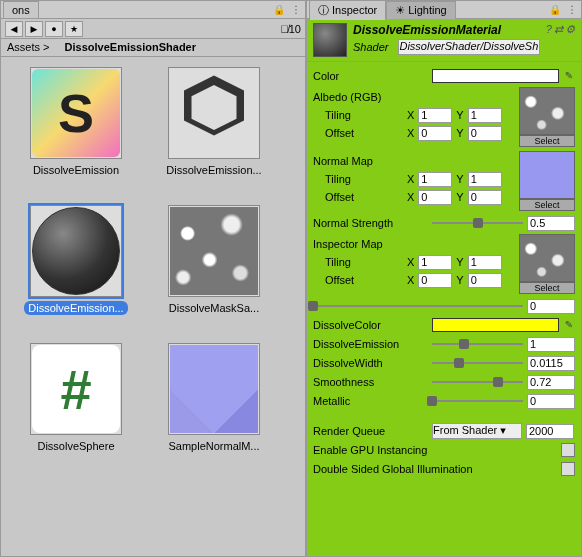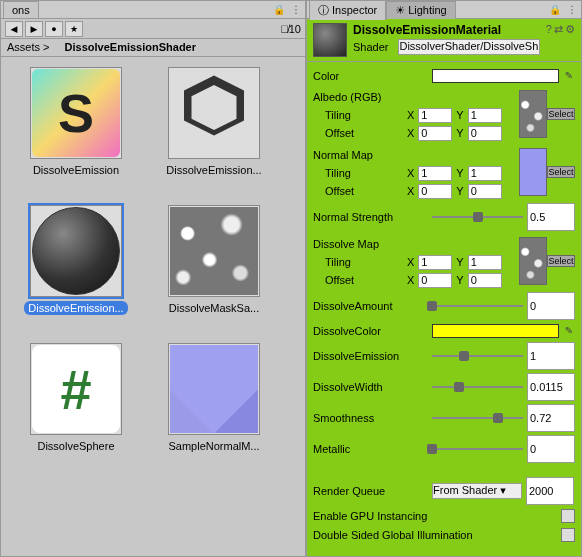--- a/index.html
+++ b/index.html
@@ -32,40 +32,40 @@
   radial-gradient(circle at 45% 60%, #fff 0 7%, transparent 11%),
   radial-gradient(circle at 80% 75%, #ddd 0 6%, transparent 9%),
   radial-gradient(circle at 15% 80%, #eee 0 5%, transparent 8%),
   #777; }
 .thumb-hash { width:88px; height:88px; background:white; border-radius:8px; display:flex; align-items:center; justify-content:center; font-size:56px; color:#2e7d32; font-weight:bold; }
 .thumb-normal { width:88px; height:88px; background:
   linear-gradient(45deg, #9a9ae8 25%, transparent 25%),
   linear-gradient(-45deg, #8888e0 25%, transparent 25%),
   #a0a0f0; }
 
-.insp-header { padding: 4px 6px; border-bottom: 1px solid #999; display: flex; align-items: flex-start; gap: 6px; }
+.insp-header { padding: 4px 6px; border-bottom: 1px solid #999; display: flex; align-items: flex-start; gap: 6px; font-style: italic; }
 .mat-preview { width: 34px; height: 34px; background: radial-gradient(circle at 35% 30%, #888, #222); border:1px solid #555; }
 .insp-title { flex:1; }
 .insp-title .name { font-size: 12px; font-weight: bold; margin-bottom: 2px; }
 .shader-row { display: flex; align-items: center; gap: 10px; font-size: 11px; }
 .shader-row select, .dropdown { flex:1; background:#eee; border:1px solid #999; font-size:11px; height:16px; }
 .prop-rows { padding: 6px; display: flex; flex-direction: column; gap: 3px; }
 .row { display: flex; align-items: center; gap: 4px; min-height: 16px; }
 .row .lbl { width: 115px; font-size: 11px; }
 .row .lbl.sub { padding-left: 12px; width: 90px; }
 .row input[type=text] { width: 34px; height: 15px; background: white; border: 1px solid #999; font-size: 11px; padding: 0 2px; }
 .slider { flex:1; height: 14px; display:flex; align-items:center; }
 .slider .track { flex:1; height:2px; background:#888; position:relative; }
 .slider .handle { position:absolute; top:-4px; width:10px; height:10px; background:#666; border-radius:2px; }
-.val-box { width: 48px; height:28px; background:white; border:1px solid #999; font-size:11px; padding:0 2px; }
+.val-box { width: 48px; height:15px; background:white; border:1px solid #999; font-size:11px; padding:0 2px; }
 .color-swatch { flex:1; height:14px; border:1px solid #333; }
 .picker-icon { width:12px; height:12px; font-size:10px; color:#444; text-align:center; }
-.tex-group { display:flex; gap:6px; align-items:center; border-bottom: 1px solid transparent; }
+.tex-group { display:flex; gap:6px; align-items:flex-start; border-bottom: 1px solid transparent; }
 .tex-group .fields { flex:1; display:flex; flex-direction:column; gap:2px; padding-top:2px; }
-.tex-group .tex-thumb { width: 56px; display:flex; align-items:center; }
+.tex-group .tex-thumb { width: 56px; display:flex; flex-direction:column; align-items:center; }
 .tex-group .tex-thumb .preview { width:56px; height:48px; border:1px solid #666; }
 .tex-group .tex-thumb .select-btn { width:56px; height:12px; background:#aaa; border:1px solid #666; font-size:9px; text-align:center; line-height:10px; }
 .noise-prev { background:
   radial-gradient(circle at 20% 30%, #fff 0 8%, transparent 12%),
   radial-gradient(circle at 70% 55%, #eee 0 10%, transparent 15%),
   radial-gradient(circle at 40% 80%, #ddd 0 7%, transparent 11%),
   #777; }
 .normal-prev { background: #9898f0; }
 .checkbox { width:14px; height:14px; border:1px solid #777; background:#ddd; }
 .sep { height:8px; }
@@ -238,21 +238,21 @@
           <div class="track">
             <div class="handle" id="h-ns" style="left: calc(50% - 5px);"></div>
           </div>
         </div>
       <input class="val-box" value="0.5" style="">
     </div>
 
     <div class="tex-group">
       <div class="fields">
         <div class="row">
-            <div class="lbl">Dissolve Map</div>
+            <div class="lbl">Inspector Map</div>
           </div>
         <div class="row">
           <div class="lbl sub">Tiling</div>
           <span class="axlbl">X</span>
             <input type="text" value="1" style="">
           <span class="axlbl">Y</span>
             <input type="text" value="1" style="">
         </div>
         <div class="row">
           <div class="lbl sub">Offset</div>
@@ -262,21 +262,20 @@
             <input type="text" value="0" style="">
         </div>
       </div>
       <div class="tex-thumb">
         <div class="preview noise-prev"></div>
         <div class="select-btn">Select</div>
       </div>
     </div>
 
     <div class="row">
-      <div class="lbl">DissolveAmount</div>
       <div class="slider">
           <div class="track">
             <div class="handle" id="h-da" style="left: calc(0% - 5px);"></div>
           </div>
         </div>
       <input class="val-box" value="0" style="">
     </div>
     <div class="row">
       <div class="lbl">DissolveColor</div>
       <div class="color-swatch" id="dc-swatch" style="background: rgb(255, 255, 0);"></div>

